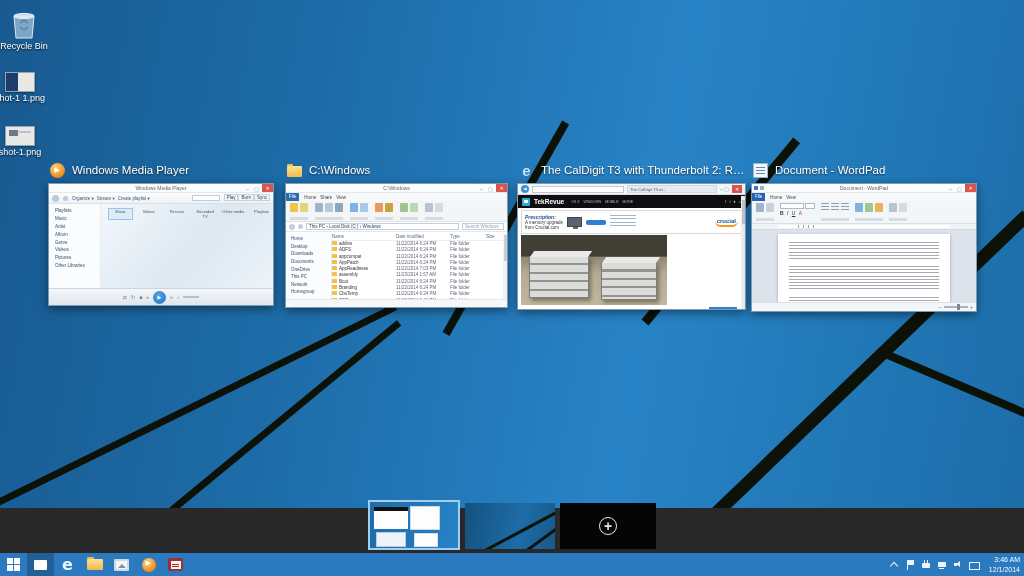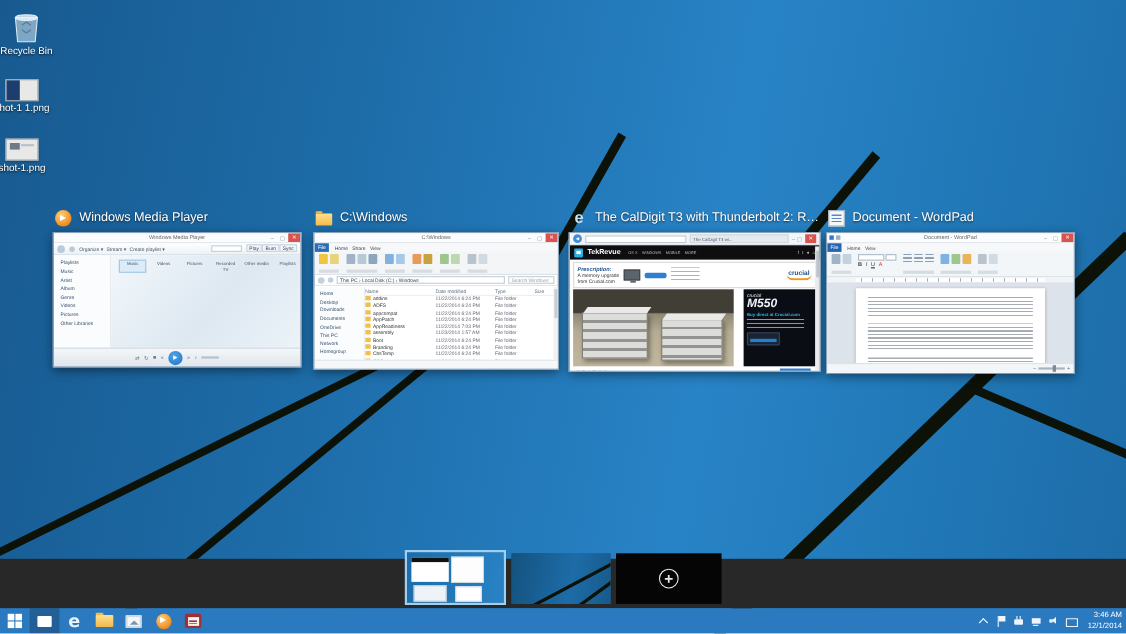--- a/index.html
+++ b/index.html
@@ -22,21 +22,21 @@
   .desk-icon .lbl { margin-top:2px; font-size:9px; color:#fff; text-shadow:0 1px 2px rgba(0,0,0,.85); line-height:1.1; }
   #icon-recycle { left:-8px; top:6px; }
   #icon-shot1 { left:-12px; top:58px; }
   #icon-shot2 { left:-12px; top:112px; }
   .img-thumb { width:30px; height:20px; background:#e8e8e6; border:1px solid #9aa4ad; box-shadow:0 1px 2px rgba(0,0,0,.4); position:relative; }
   .img-thumb.v1::before { content:""; position:absolute; left:0; top:0; bottom:0; width:12px; background:#1c3e6e; }
   .img-thumb.v2::before { content:""; position:absolute; left:3px; top:3px; width:9px; height:6px; background:#6d7b88; }
   .img-thumb.v2::after { content:""; position:absolute; right:3px; top:4px; width:12px; height:2px; background:#b8c2cc; }
 
   
-  .tv-thumb { position:absolute; top:188px; z-index:3; cursor:pointer; }
+  .tv-thumb { position:absolute; top:160px; z-index:3; cursor:pointer; }
   #tv1 { left:48px; width:226px; height:146px; }
   #tv2 { left:285px; width:223px; height:148px; }
   #tv3 { left:517px; width:229px; height:150px; }
   #tv4 { left:751px; width:226px; height:152px; }
   .tv-title { height:20px; display:flex; align-items:center; gap:7px; padding-left:2px; }
   .tv-title .t { font-size:11.5px; color:#fff; text-shadow:0 1px 2px rgba(0,0,0,.65); white-space:nowrap; overflow:hidden; text-overflow:ellipsis; }
   .appic { width:15px; height:15px; position:relative; flex:0 0 auto; }
   .mini { position:absolute; left:0; right:0; bottom:0; background:#fff; border:1px solid #7e9bb5; box-shadow:0 3px 9px rgba(0,0,0,.45); overflow:hidden; }
   #tv1 .mini { height:123px; } #tv2 .mini { height:125px; } #tv3 .mini { height:127px; } #tv4 .mini { height:129px; }
   .mtb { height:9px; background:#fbfcfd; border-bottom:1px solid #e4e8ec; position:relative; text-align:center; font-size:5px; line-height:9px; color:#666; }
@@ -490,27 +490,20 @@
         </div>
         <span class="ie-mon"></span>
         <span class="ie-pill"></span>
         <span class="ie-bul"></span>
         <span class="ie-cruc">crucial</span>
       </div>
       <div class="ie-photo">
         <div class="caldigit cd1"></div>
         <div class="caldigit cd2"></div>
       </div>
-      <div class="ie-ad2">
-        <div class="br">crucial</div>
-        <div class="md">M550</div>
-        <div class="cta">Buy direct at Crucial.com</div>
-        <div class="bl"></div>
-        <div class="ssd"></div>
-      </div>
       <div class="ie-search">SEARCH</div>
       <div class="ie-blue"></div>
       <div class="ie-scroll"></div>
     </div>
   </div>
 
   <div class="tv-thumb" id="tv4">
     <div class="tv-title">
       <span class="appic ic-wpd"></span>
       <span class="t">Document - WordPad</span>

